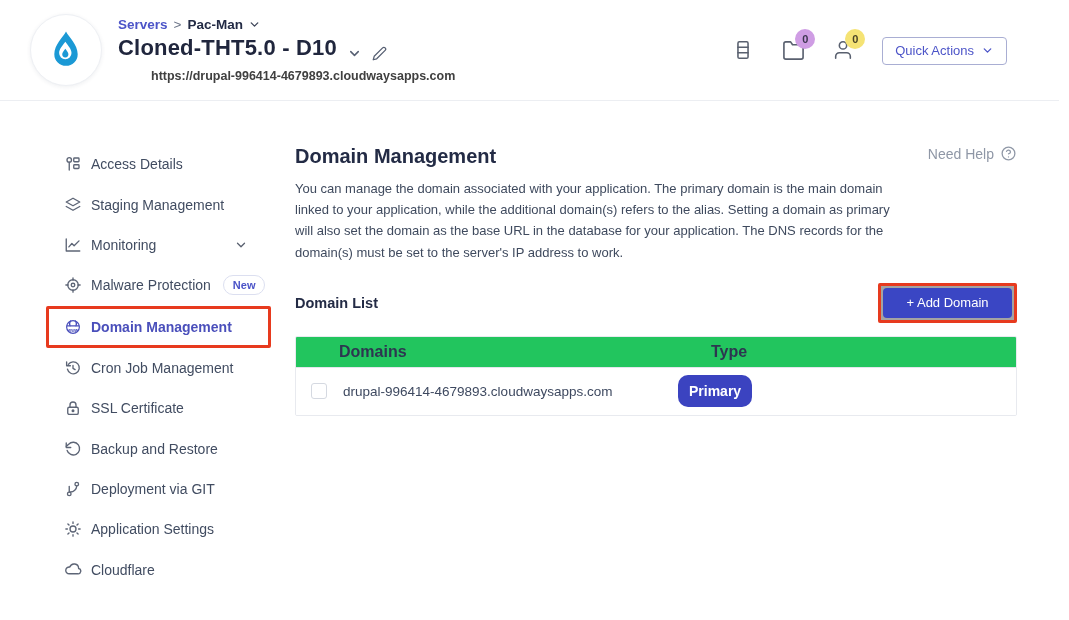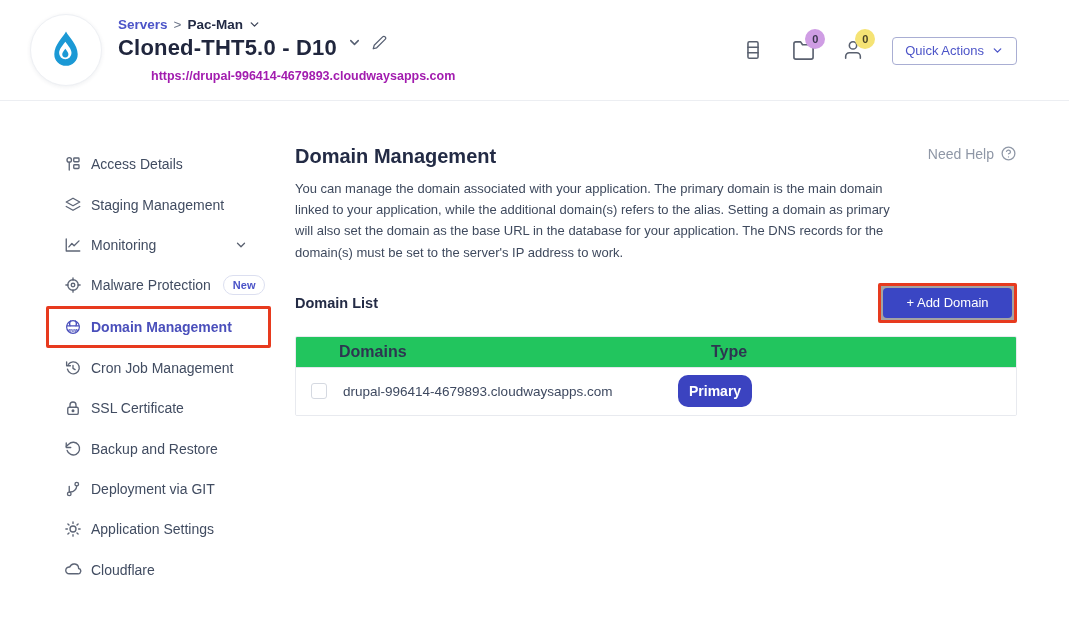--- a/index.html
+++ b/index.html
@@ -1,29 +1,29 @@
 <!DOCTYPE html>
 <html><head>
 <meta charset="utf-8">
 <style>
   * { margin:0; padding:0; box-sizing:border-box; }
   html,body { width:1069px; height:620px; background:#fff; font-family:"Liberation Sans", sans-serif; }
   .page { position:relative; width:1069px; height:620px; background:#fff; overflow:hidden; }
 
   
-  .header { position:absolute; top:0; left:0; right:0; height:101px; background:#fff; border-bottom:1px solid #eceef2; display:flex; align-items:center; padding-left:30px; }
+  .header { position:absolute; top:0; left:0; right:10px; height:101px; background:#fff; border-bottom:1px solid #eceef2; display:flex; align-items:center; padding-left:30px; }
   .logo-circle { width:72px; height:72px; border-radius:50%; background:#fff; border:1px solid #eef0f4; box-shadow:0 1px 4px rgba(40,50,80,.08); display:flex; align-items:center; justify-content:center; flex:0 0 auto; }
   .title-block { margin-left:16px; }
   .breadcrumb { display:flex; align-items:center; gap:6px; font-size:13.5px; font-weight:700; }
   .crumb-link { color:#4c54c8; cursor:pointer; }
   .crumb-sep { color:#6b7488; font-weight:400; }
   .crumb-current { color:#232b45; display:flex; align-items:center; gap:5px; }
-  .app-title-row { display:flex; align-items:flex-start; gap:10px; margin-top:3px; }
+  .app-title-row { display:flex; align-items:flex-end; gap:10px; margin-top:3px; }
   .app-title { font-size:22px; font-weight:800; color:#20263d; letter-spacing:.2px; }
-  .app-url { margin-top:8px; font-size:12.5px; font-weight:700; color:#a21caf;padding-left:33px; }
+  .app-url { margin-top:8px; font-size:12.5px; font-weight:700; color:#404040;padding-left:33px; }
   .header-right { position:absolute; right:52px; top:0; height:101px; display:flex; align-items:center; gap:26px; }
   .hicon { position:relative; width:24px; height:24px; color:#59606f; cursor:pointer; }
   .badge-dot { position:absolute; top:-10px; right:-9px; width:20px; height:20px; border-radius:50%; font-size:11px; font-weight:700; display:flex; align-items:center; justify-content:center; color:#3c3550; }
   .badge-purple { background:#cf9de4; }
   .badge-yellow { background:#f5e374; color:#4a4426; }
   .qa-btn { height:28px; padding:0 12px; border:1px solid #a9aed3; border-radius:4px; background:#fff; color:#4c54c8; font-size:13px; font-family:"Liberation Sans",sans-serif; display:flex; align-items:center; gap:7px; cursor:pointer; }
 
   
   .sidebar { position:absolute; top:101px; left:18px; width:265px; bottom:0; padding-top:43px; background:#fff; }
   .side-item { display:flex; align-items:center; height:40.4px; padding-left:46px; font-size:14px; color:#414c61; cursor:pointer; }

